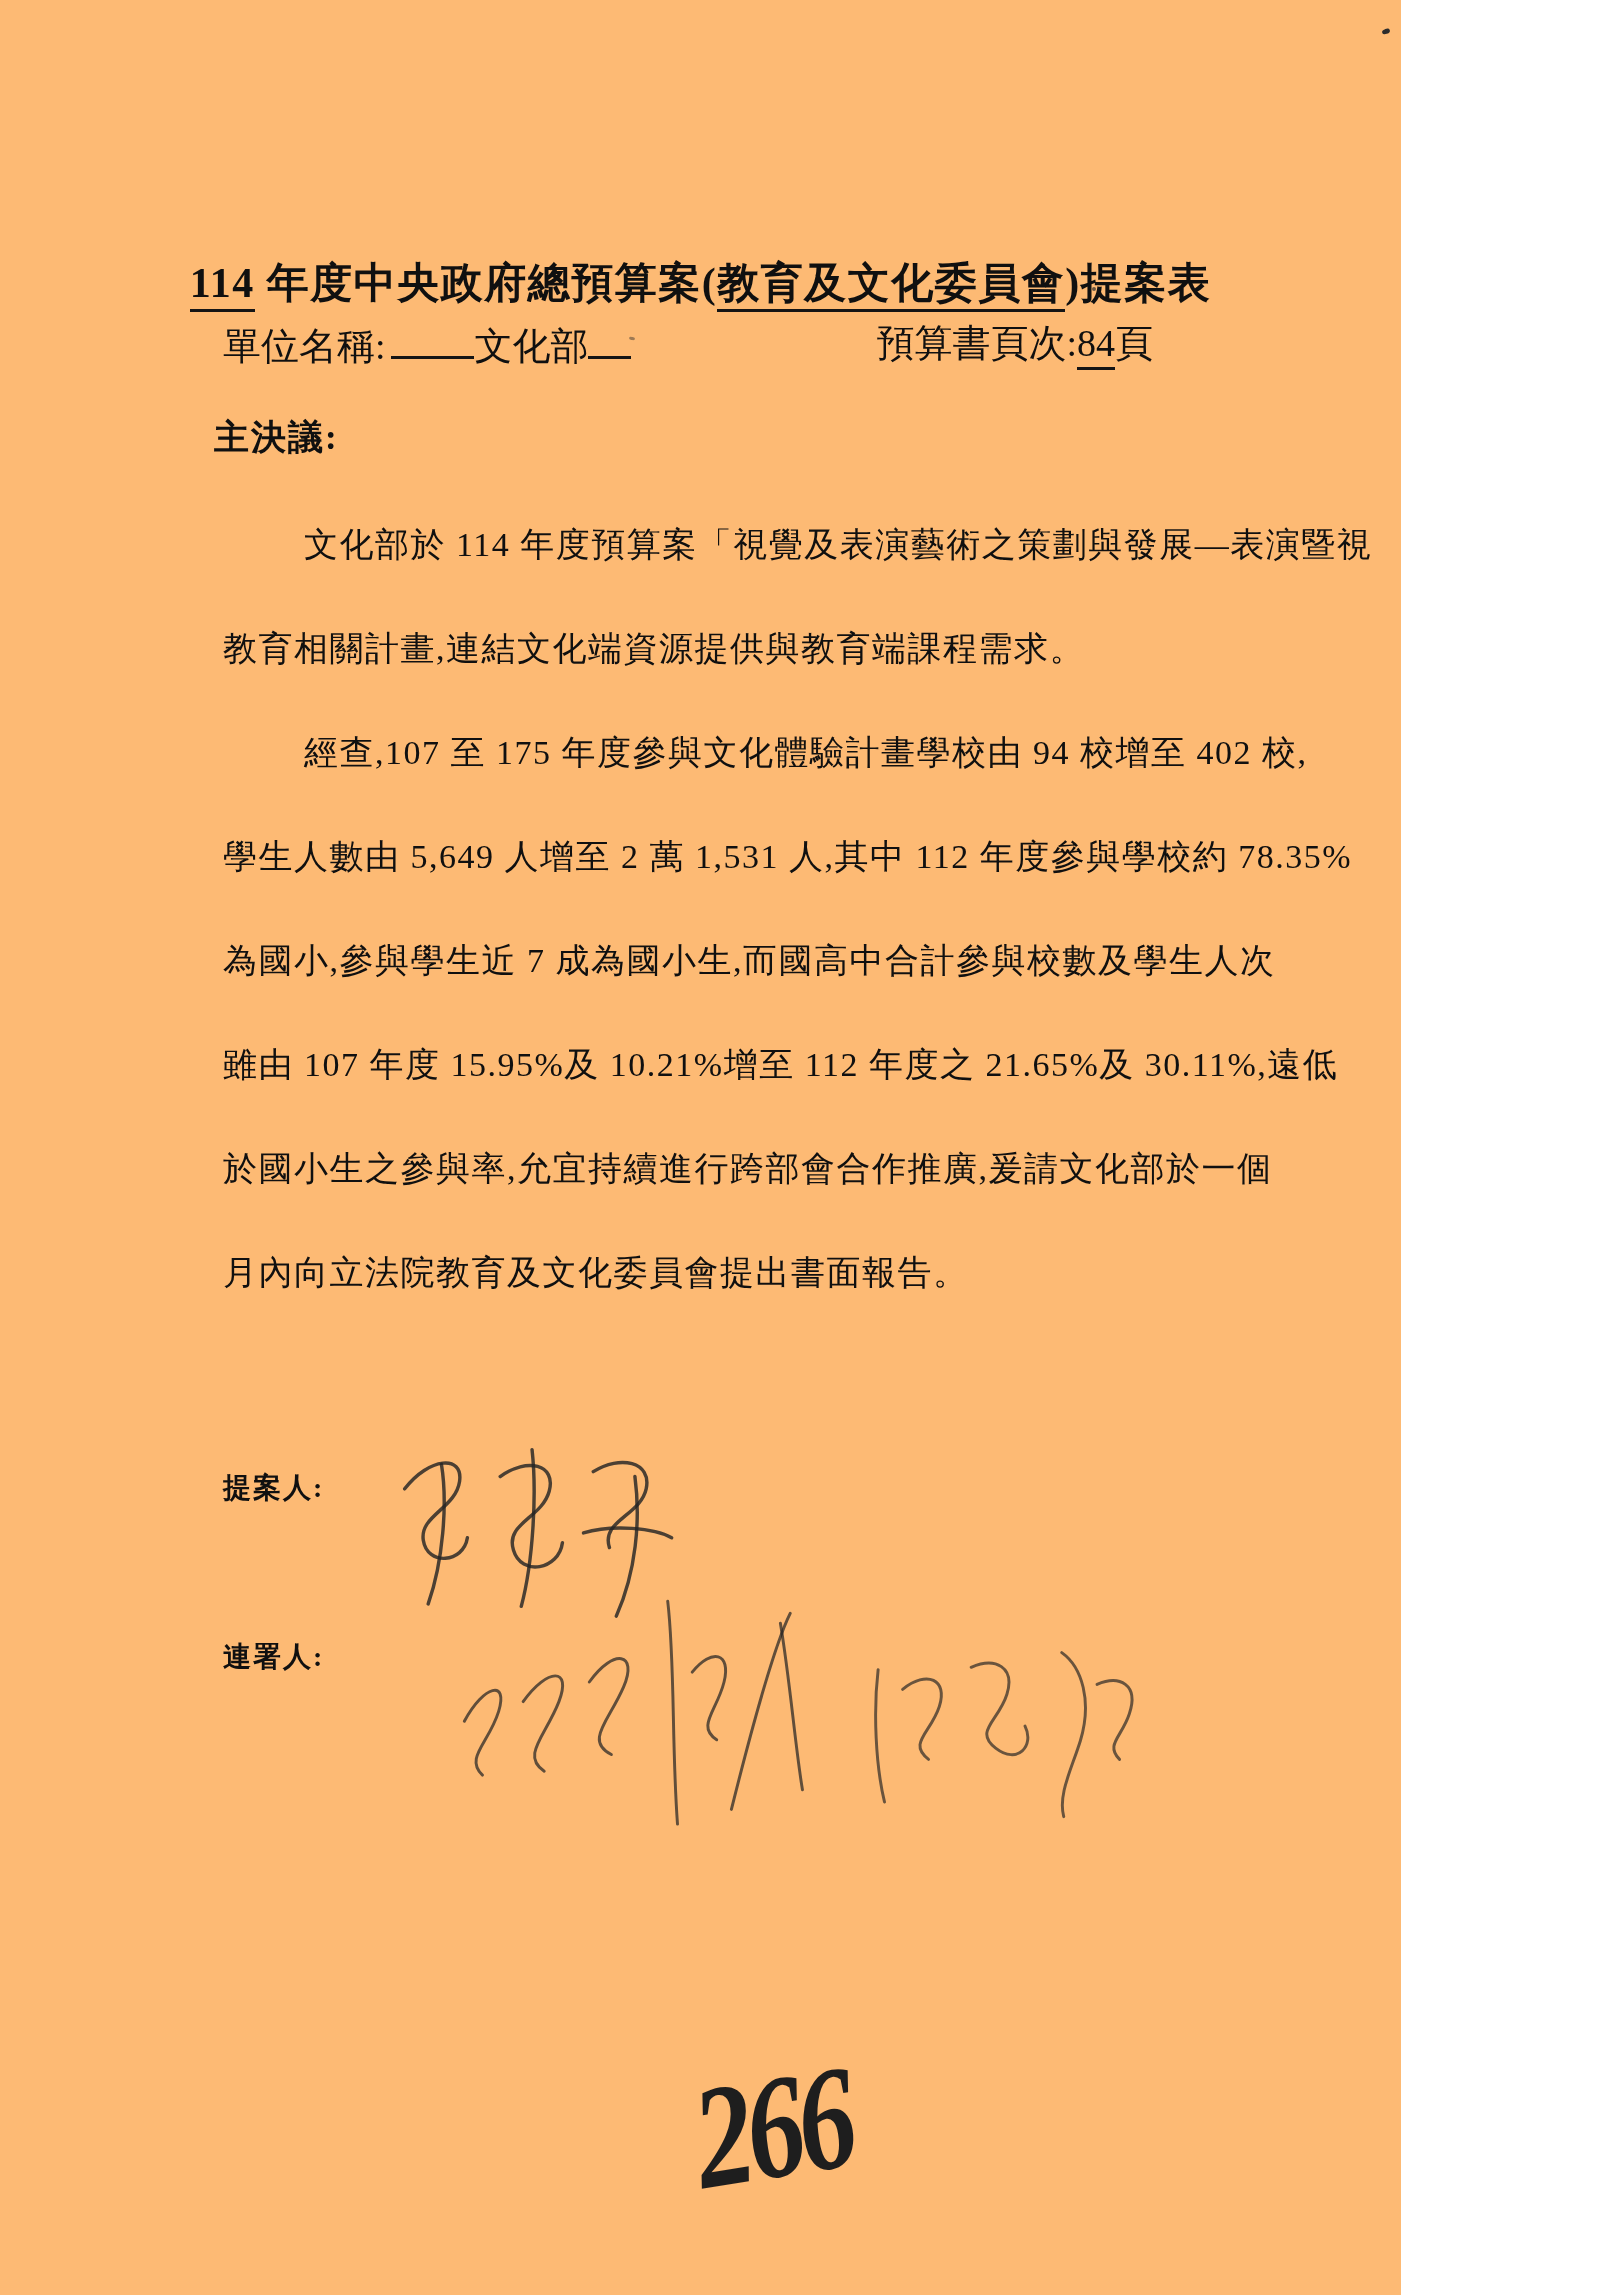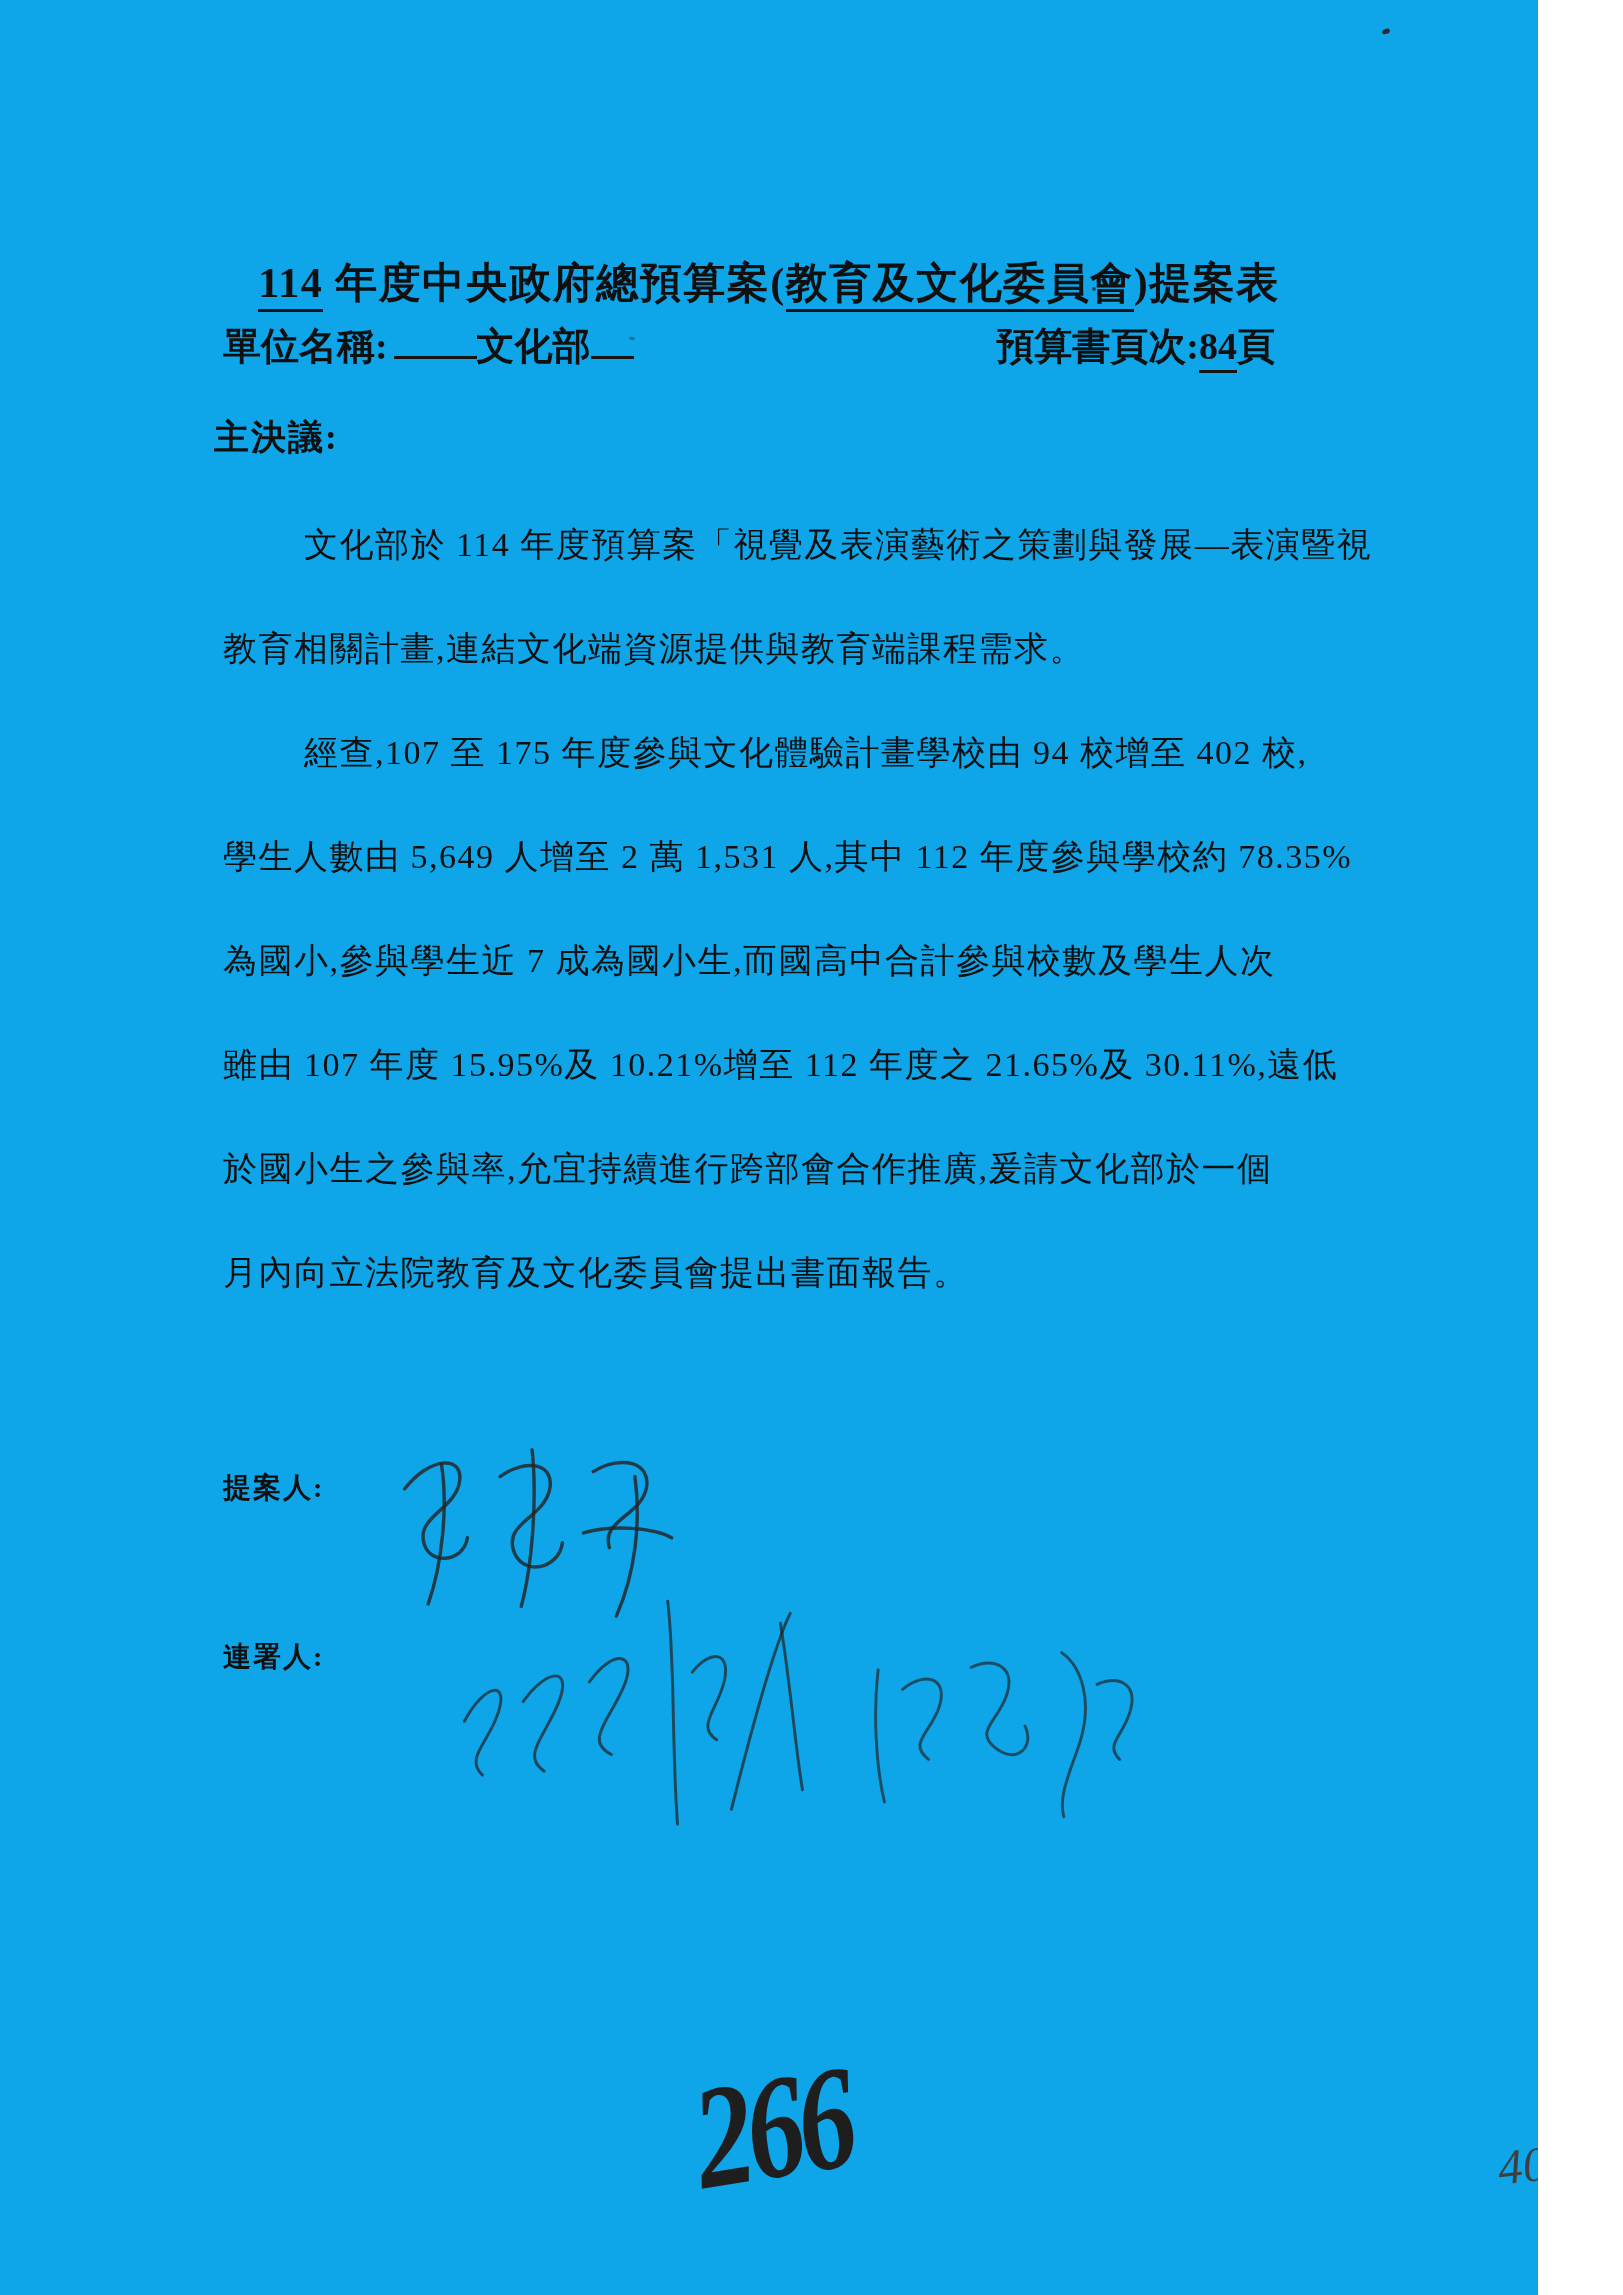--- a/index.html
+++ b/index.html
@@ -2,23 +2,23 @@
 <html style="font-size:7.8px"><head>
 <meta charset="utf-8">
 <style>
   html, body {
     margin: 0;
     padding: 0;
     background: #ffffff;
   }
   .page {
     position: relative;
-    width: 1538px;
+    width: 1401px;
     height: 2295px;
-    background: #0ea5e9;
+    background: #fdba74;
     overflow: hidden;
     font-family: "Liberation Serif", "DejaVu Serif", serif;
     color: #101010;
   }
 
   
   .title {
     position: absolute;
     top: 255px;
     left: 0;
@@ -32,26 +32,25 @@
   .u {
     border-bottom: 3.4px solid #151515;
     padding-bottom: 2.9px;
   }
 
   
   .meta-row {
     position: absolute;
     top: 318px;
     left: 223px;
-    right: 263px;
+    right: 248px;
     display: flex;
     justify-content: space-between;
-    align-items: flex-end;
     font-size: 38px;
-    font-weight: 700;
+    font-weight: 400;
     white-space: nowrap;
   }
   .u-blank {
     display: inline-block;
     border-bottom: 3.4px solid #151515;
     height: 1em;
     vertical-align: baseline;
   }
   .u-blank.pre  { width: 83px; margin-left: 5.9px; }
   .u-blank.post { width: 43px;  }

